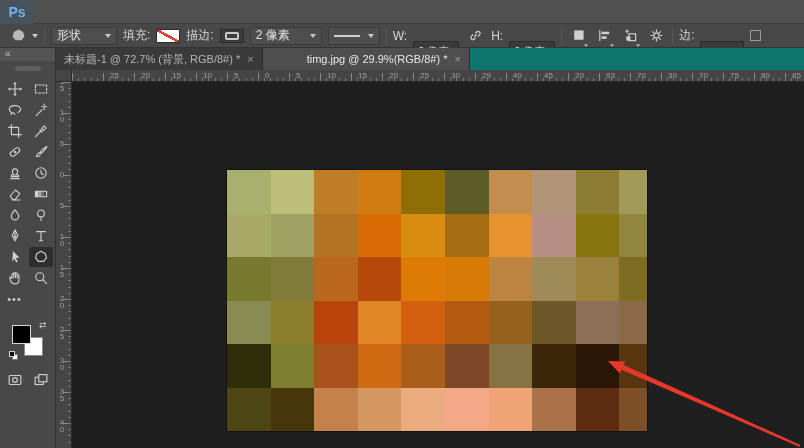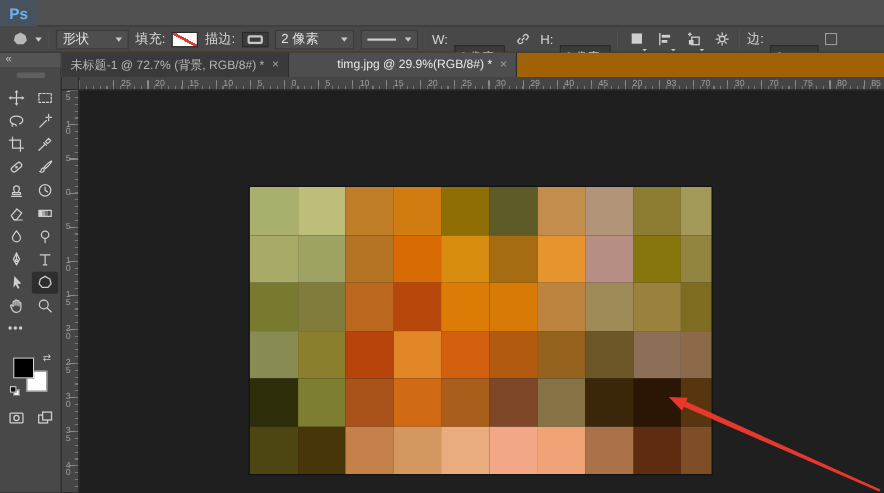--- a/index.html
+++ b/index.html
@@ -63,21 +63,21 @@
   .bg-swatch { position:absolute; left:14px; top:14px; width:19px; height:19px; background:#fff;
                border:1px solid #8a8a8a; }
   .swap-icon { position:absolute; right:-1px; top:-3px; color:#c9c9c9; font-size:9px; }
   .mini-swatches { position:absolute; left:-1px; bottom:-2px; width:10px; height:10px; }
   .mini-swatches .mfg { position:absolute; left:0; top:0; width:6px; height:6px; background:#111; border:1px solid #cfcfcf; z-index:2;}
   .mini-swatches .mbg { position:absolute; left:3px; top:3px; width:6px; height:6px; background:#fff; border:1px solid #777; }
   .tb-bottom { display:flex; gap:8px; margin-top:12px; }
   .tb-bottom svg { width:18px; height:18px; stroke:#cfcfcf; fill:none; stroke-width:1.3; }
   
   .content { flex:1; display:flex; flex-direction:column; }
-  .tabstrip { height:22px; background:#a16207; display:flex; align-items:stretch; }
+  .tabstrip { height:22px; background:#0f766e; display:flex; align-items:stretch; }
   .tab { display:flex; align-items:center; gap:7px; padding:0 8px; font-size:11px;
          color:#b5b5b5; background:#3a3a3a; border-right:1px solid #2c2c2c; white-space:nowrap; }
   .tab.active { background:#4e4e4e; color:#e8e8e8;padding-left:44px; }
   .tab .close { color:#9c9c9c; font-size:11px; }
   .work { flex:1; position:relative; background:#1f1f1f; overflow:hidden; }
   .ruler-corner { position:absolute; left:0; top:0; width:16px; height:12px; background:#454545;
                   border-right:1px solid #2a2a2a; border-bottom:1px solid #2a2a2a; z-index:5; }
   .ruler-h { position:absolute; left:16px; right:0; top:0; height:12px; background:#454545;
              border-bottom:1px solid #2a2a2a; z-index:4; }
   .ruler-h::before { content:""; position:absolute; left:0; right:0; bottom:0; height:8px;

